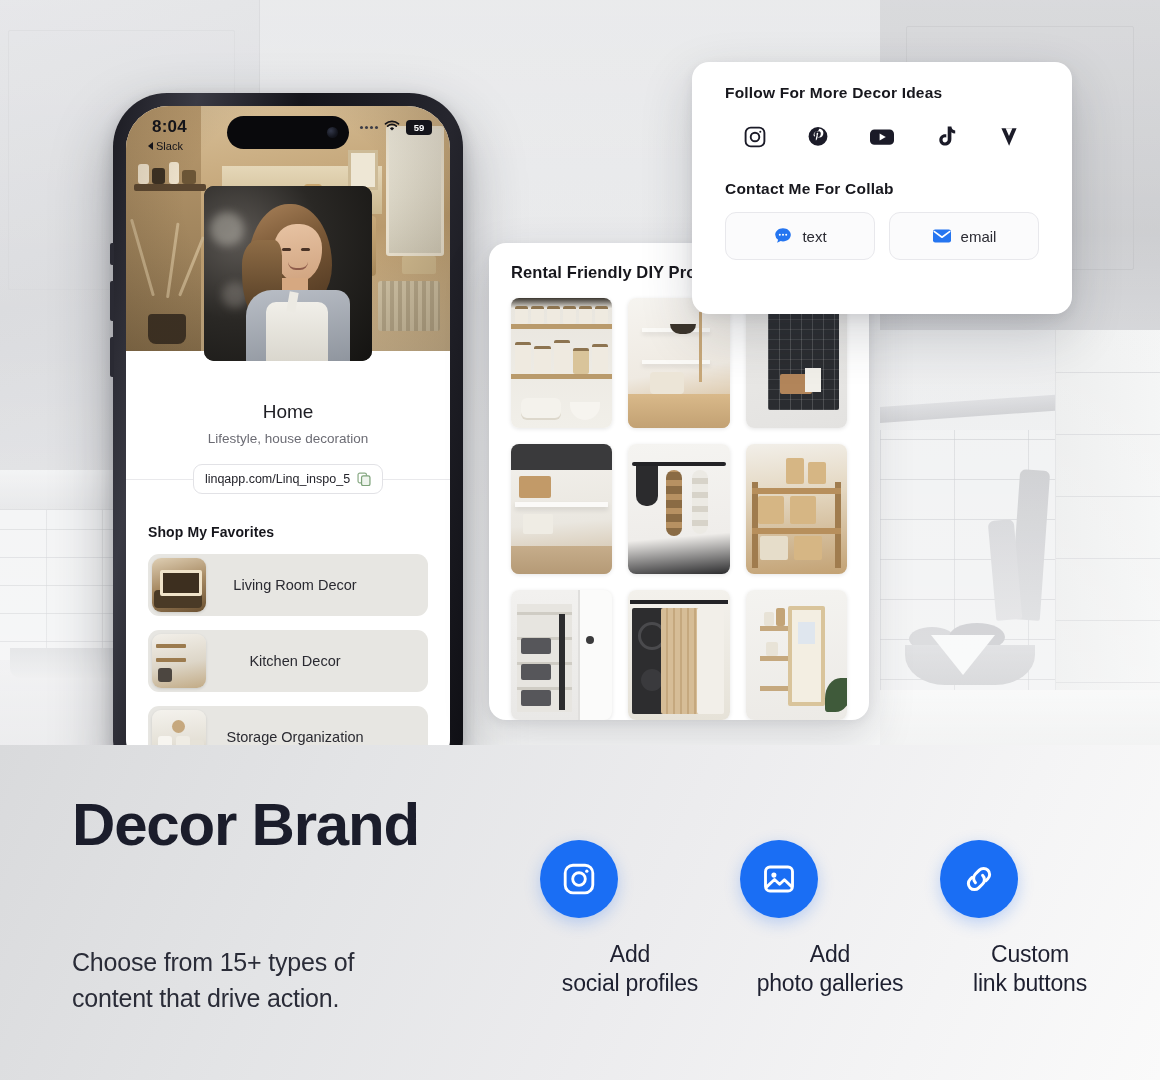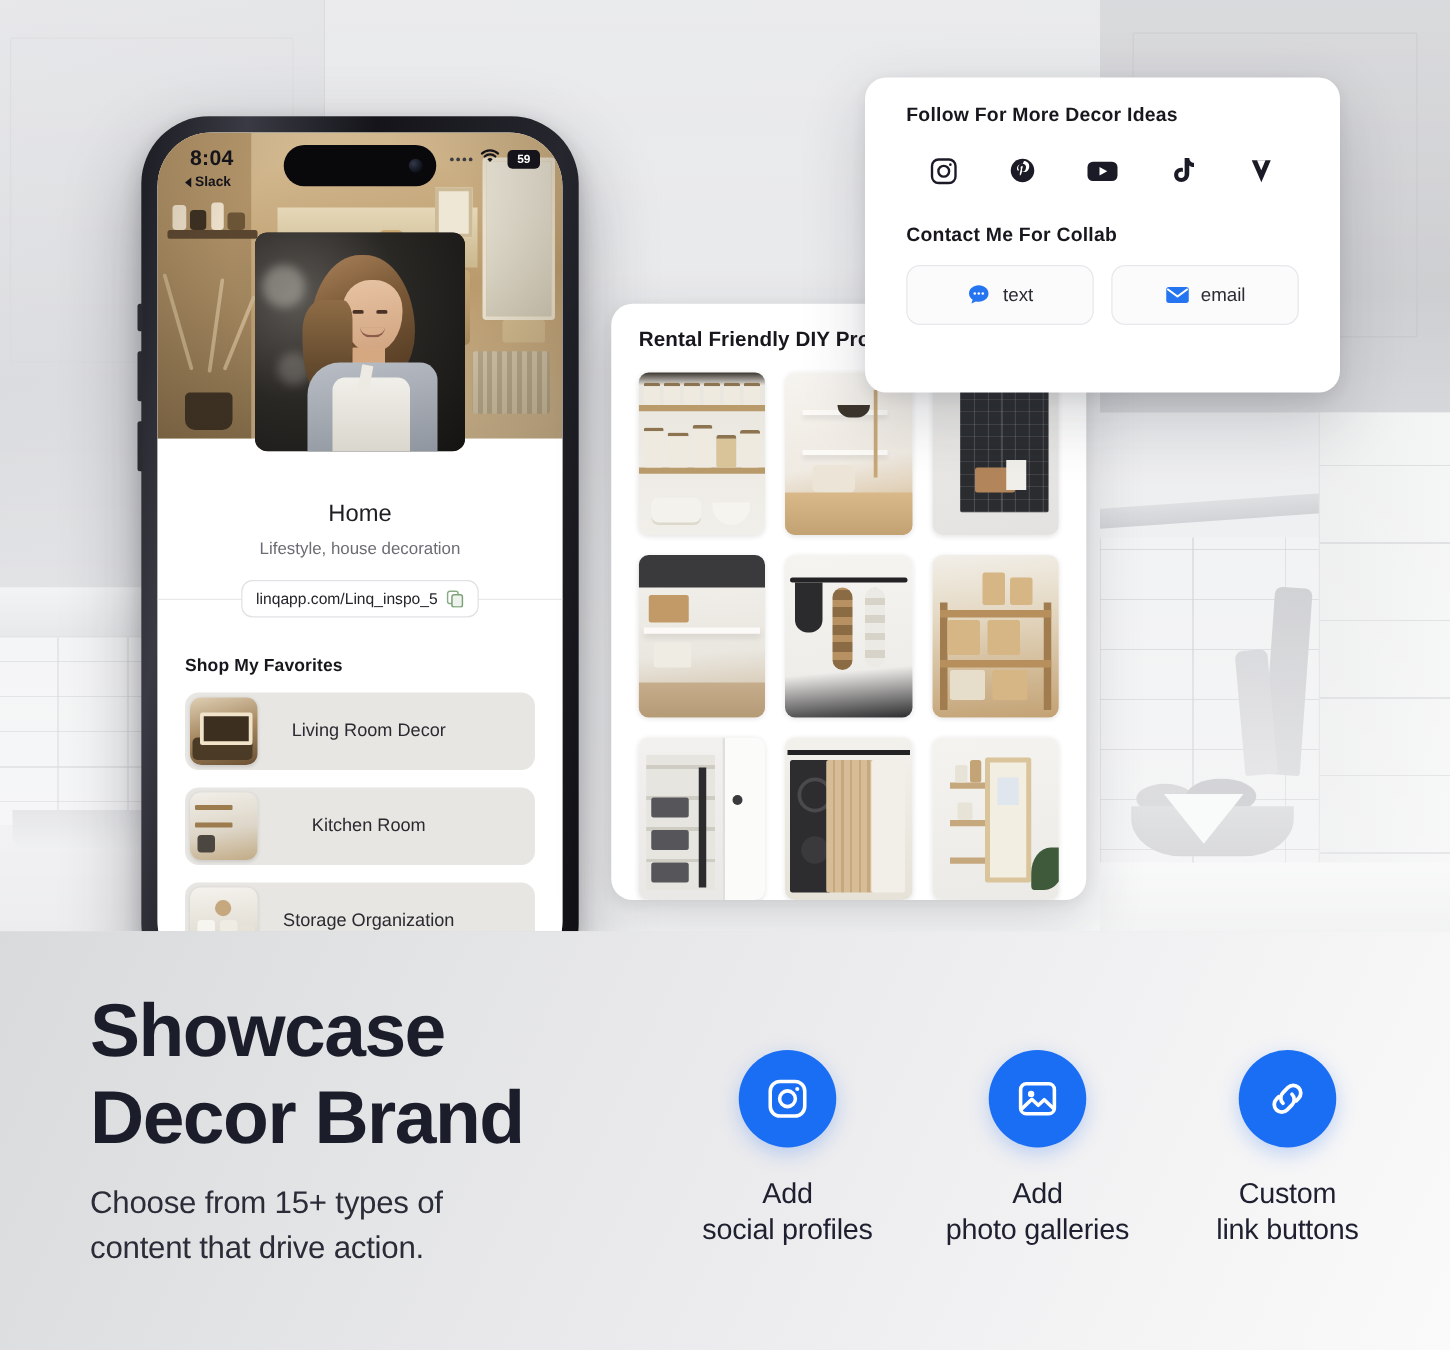--- a/index.html
+++ b/index.html
@@ -163,21 +163,21 @@
   .hdr-photo .frame { position:absolute; right:72px; top:44px; width:30px; height:40px;
     background:#eee7d5; border:3px solid #cdbb97;}
   .hdr-photo .vignette { position:absolute; inset:0;
     background: radial-gradient(ellipse at 50% 40%, rgba(0,0,0,0) 45%, rgba(60,45,25,.28) 100%); }
 
   .status-bar {
     position:absolute; left:0; top:0; width:100%; height:56px; z-index:4;
     color:#14141a;
   }
   .sb-time { position:absolute; left:26px; top:11px; font-size:17px; font-weight:600; letter-spacing:.2px; }
-  .sb-back { position:absolute; left:22px; top:34px; font-size:11px; font-weight:700; display:flex; align-items:center; gap:3px;}
+  .sb-back { position:absolute; left:22px; top:34px; font-size:11px; font-weight:400; display:flex; align-items:center; gap:3px;}
   .sb-back .tri {
     width:0;height:0;border-top:4px solid transparent;border-bottom:4px solid transparent;
     border-right:5px solid #14141a;
   }
   .sb-right { position:absolute; right:18px; top:12px; display:flex; align-items:center; gap:6px; }
   .sb-dots { display:flex; gap:2px; align-items:center; }
   .sb-dots i { width:3px; height:3px; background:#3c3c45; border-radius:50%; display:block; }
   .sb-batt {
     min-width:26px; height:15px; border-radius:4px; background:#14141a; color:#fff;
     font-size:9.5px; font-weight:700; display:flex; align-items:center; justify-content:center;
@@ -383,21 +383,21 @@
   }
   .headline {
     position:absolute; left:72px; top:45px;
     font-size:60px; line-height:1.15; font-weight:700; color:#1b1d2b; letter-spacing:-1.2px;
   }
   .subhead {
     position:absolute; left:72px; top:200px; width:400px;
     font-size:25px; line-height:1.42; color:#2a2c38; letter-spacing:-.2px;
   }
   .features { position:absolute; left:530px; top:95px; width:600px; display:flex; justify-content:space-around; }
-  .feature { width:180px; display:flex; flex-direction:column; align-items:center; }
+  .feature { width:180px; display:flex; flex-direction:column; }
   .feat-circle {
     width:78px; height:78px; border-radius:50%;
     display:flex; align-items:center; justify-content:center;
     box-shadow: 0 5px 16px rgba(30,110,245,.26);
   }
   .feat-label {
     margin-top:22px; text-align:center; font-size:23px; line-height:1.28; color:#1e2030; letter-spacing:-.2px;
   }
 </style>
 </head>
@@ -526,21 +526,21 @@
 
           <div class="p-section-title">Shop My Favorites</div>
 
           <div class="p-list">
             <div class="p-item">
               <div class="p-thumb th-living"></div>
               <div class="p-item-label">Living Room Decor</div>
             </div>
             <div class="p-item">
               <div class="p-thumb th-kitchen"></div>
-              <div class="p-item-label">Kitchen Room</div>
+              <div class="p-item-label">Kitchen Decor</div>
             </div>
             <div class="p-item">
               <div class="p-thumb th-storage"></div>
               <div class="p-item-label">Storage Organization</div>
             </div>
           </div>
         </div>
 
       </div>
     </div>
@@ -705,21 +705,20 @@
           <span>email</span>
         </div>
       </div>
     </div>
 
   </div>
 
   <div class="bottom">
 
     <div class="headline">
-      <div>Showcase</div>
       <div>Decor Brand</div>
     </div>
 
     <div class="subhead">
       <div>Choose from 15+ types of</div>
       <div>content that drive action.</div>
     </div>
 
     <div class="features">
 

